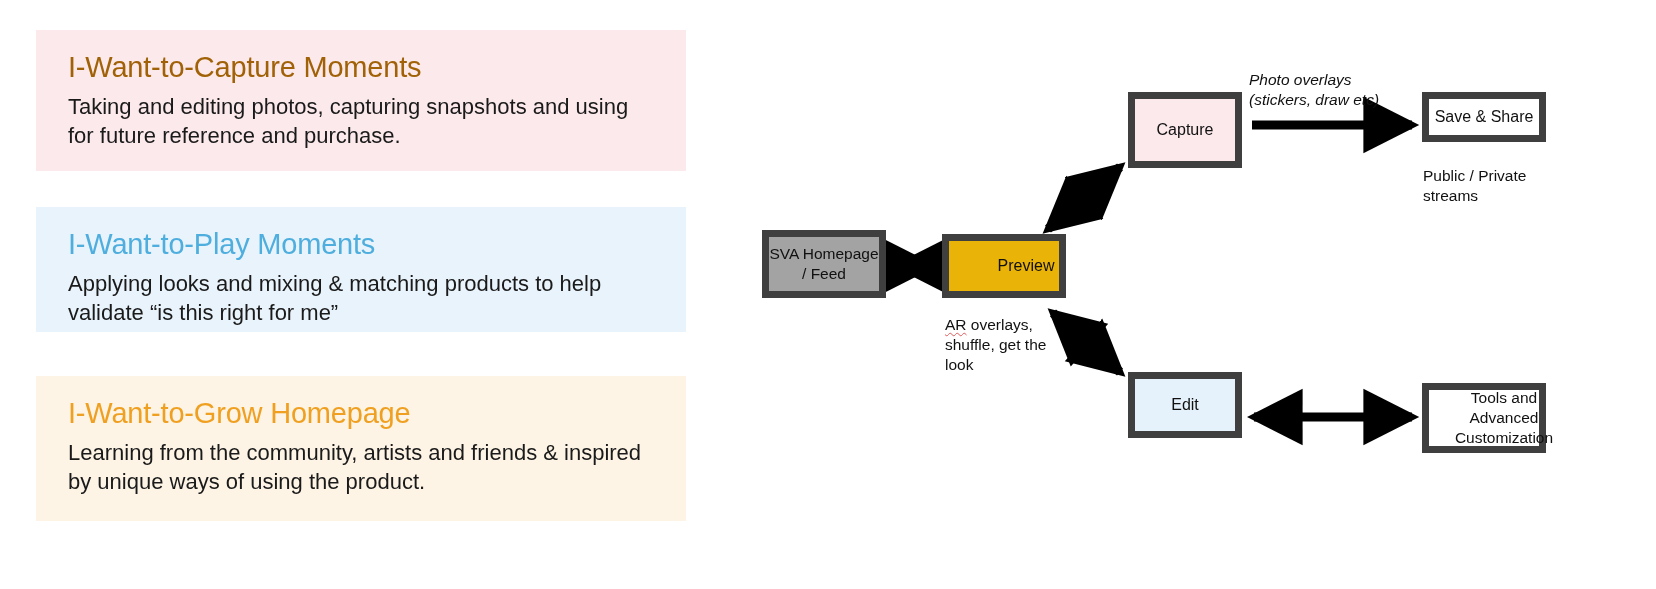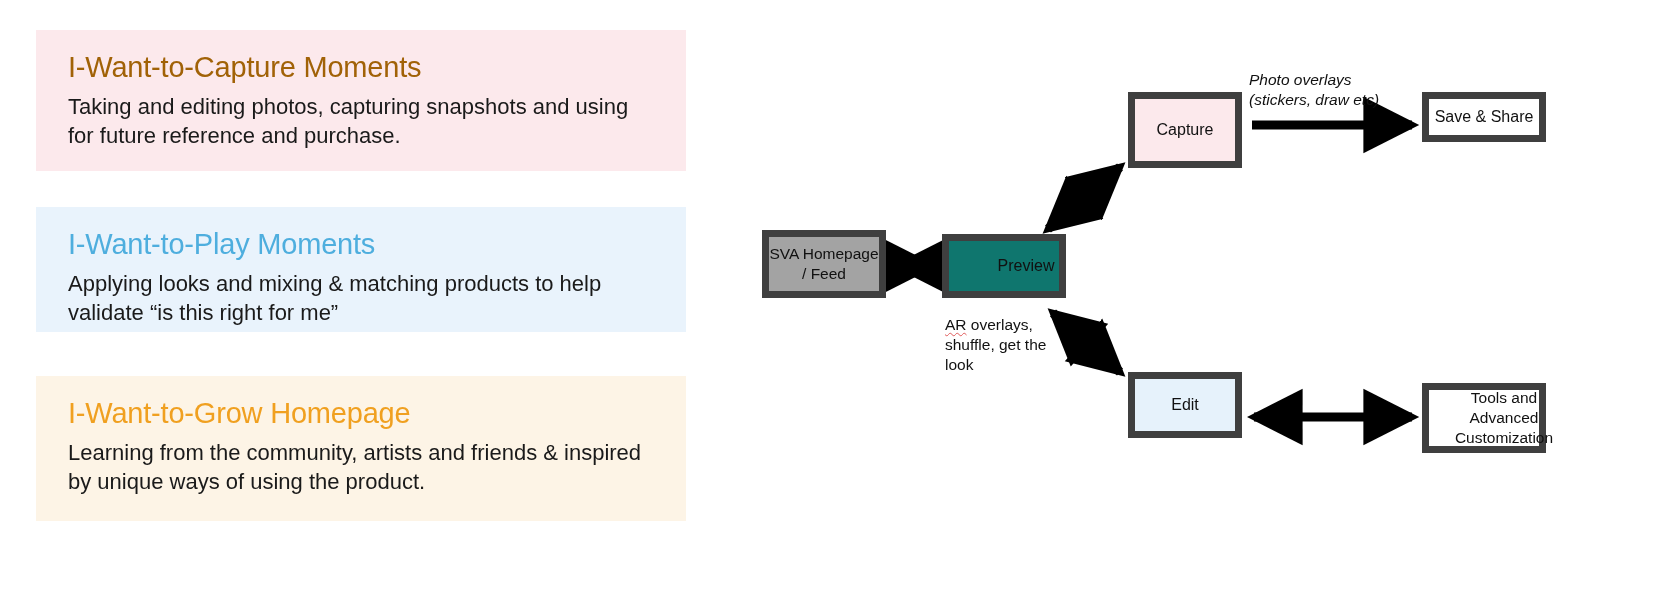--- a/index.html
+++ b/index.html
@@ -80,21 +80,21 @@
     text-align: center;
   }
   .node-label {
     font-size: 16px;
     line-height: 20px;
     color: #111111;
   }
   .node-label.small { font-size: 15.5px; }
 
   #node-sva     { left: 62px;  top: 230px; width: 124px; height: 68px; background: #a3a3a3; }
-  #node-preview { left: 242px; top: 234px; width: 124px; height: 64px; background: #0f766e; padding-left: 44px; }
+  #node-preview { left: 242px; top: 234px; width: 124px; height: 64px; background: #eab308; padding-left: 44px; }
   #node-capture { left: 428px; top: 80px;  width: 114px; height: 76px; background: #fce9ec; margin-top: 12px; }
   #node-save    { left: 722px; top: 92px;  width: 124px; height: 50px; background: #ffffff; }
   #node-edit    { left: 428px; top: 372px; width: 114px; height: 66px; background: #e6f2fb; }
   #node-tools   { left: 722px; top: 383px; width: 124px; height: 70px; background: #ffffff; padding-left: 40px; }
 
   .caption {
     position: absolute;
     font-size: 15.5px;
     line-height: 20px;
     color: #111111;
@@ -193,17 +193,19 @@
 Customization</span>
   </div>
 
 
   <div class="caption" id="caption-preview">
     <span class="spell">AR</span><span style="white-space:pre-line"> overlays,
 shuffle, get the
 look</span>
   </div>
 
+  <div class="caption" id="caption-save" style="white-space:pre-line">Public / Private
+streams</div>
 
   <div class="edge-label" id="label-photo-overlays">Photo overlays
 (stickers, draw etc)</div>
 
 </div>
 
 </body></html>

